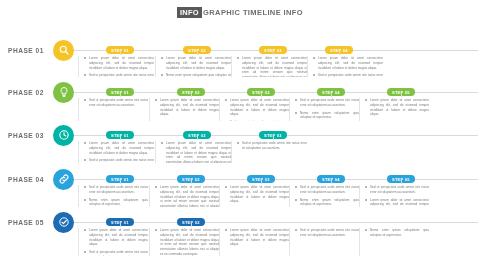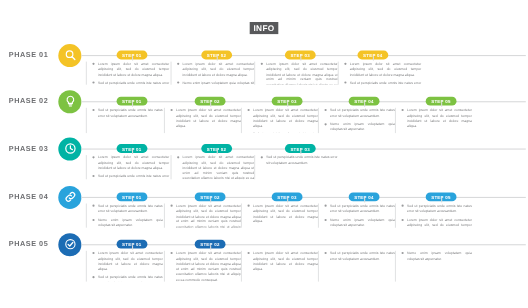--- a/index.html
+++ b/index.html
@@ -6,21 +6,21 @@
   body{
     width:480px;height:280px;overflow:hidden;
     background:#ffffff;
     font-family:"Liberation Sans", sans-serif;
     color:#58595b;
   }
   #page{position:relative;width:480px;height:280px;}
 
   
   .header{
-    position:absolute;left:0;top:20px;width:480px;
+    position:absolute;left:0;top:7px;width:480px;
     display:flex;justify-content:center;align-items:center;
     gap:1px;
   }
   .title-badge{
     background:#58595b;color:#ffffff;
     font-size:7.5px;font-weight:bold;letter-spacing:.3px;
     padding:1.5px 3px;line-height:1;
   }
   .title-rest{
     color:#6d6e71;font-size:7.5px;font-weight:bold;letter-spacing:.4px;
@@ -83,20 +83,21 @@
     position:absolute;width:1px;height:4px;background:#d9dadb;
   }
 </style>
 </head>
 <body>
 
 <div id="page">
 
   <div class="header">
     <span class="title-badge">INFO</span>
+      <span class="title-rest">GRAPHIC  TIMELINE INFO</span>
   </div>
 
   <div id="rows-host">
       <div class="row" style="top: 34px; height: 44px;">
         <div class="phase-label" style="top: 13px;">PHASE 01</div>
         <div class="phase-icon" style="top: 5.5px; background: rgb(244, 195, 38);">
           <svg width="12" height="12" viewBox="0 0 24 24">
             <circle cx="10.5" cy="10.5" r="6" fill="none" stroke="#fff" stroke-width="2.2"></circle>
             <line x1="15" y1="15" x2="20" y2="20" stroke="#fff" stroke-width="2.6" stroke-linecap="round"></line>
           </svg>

